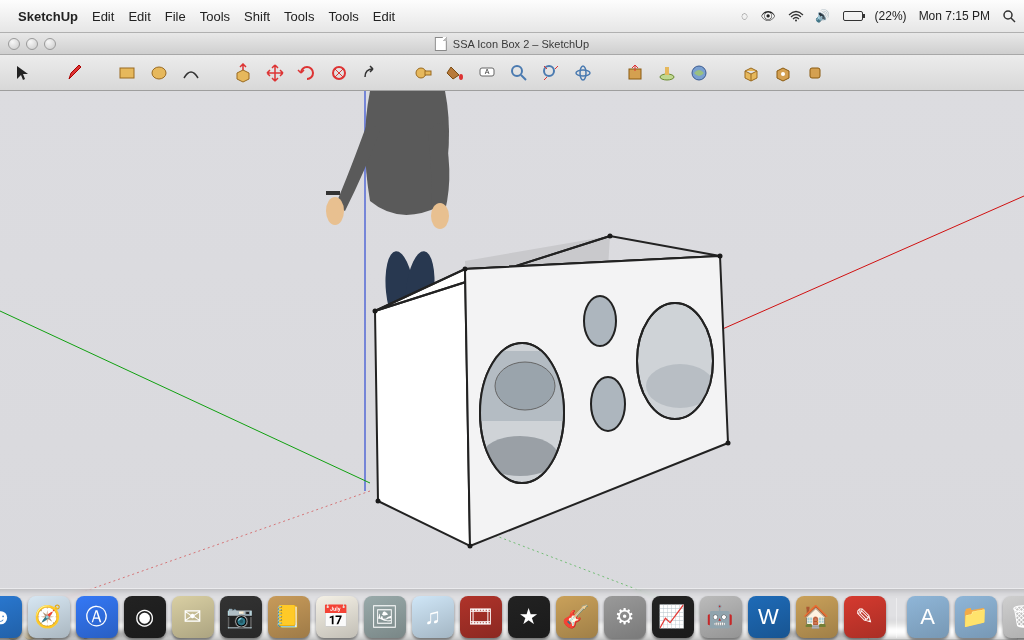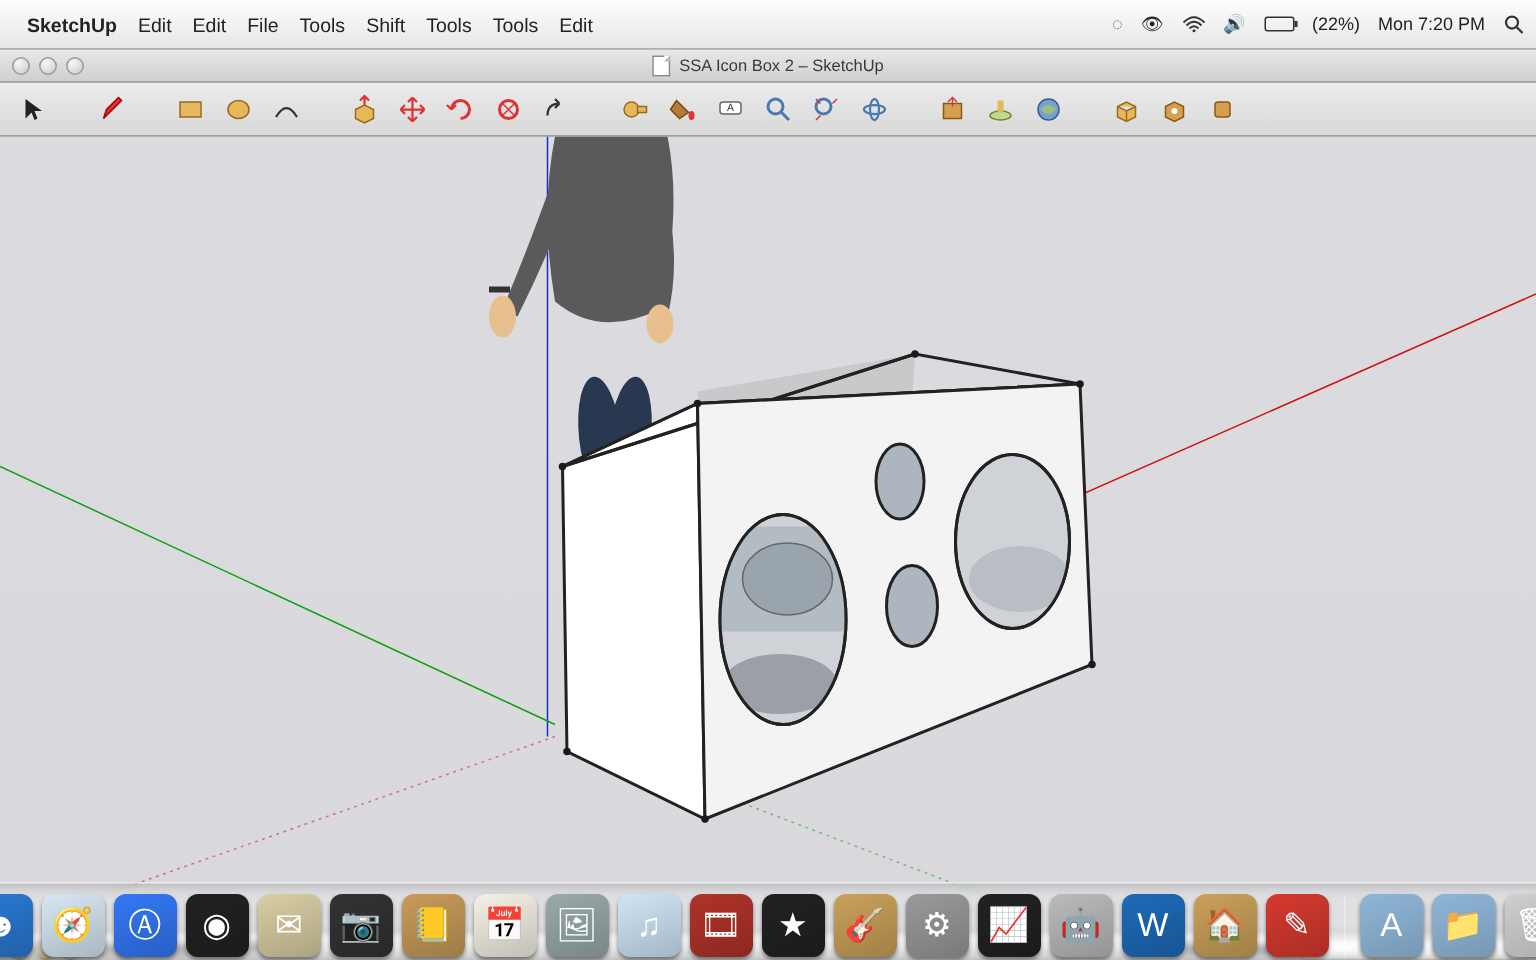--- a/index.html
+++ b/index.html
@@ -57,21 +57,21 @@
       <svg width="16" height="12">
         <path d="M1 5 Q8 -2 15 5 M3 7 Q8 2 13 7 M5 9 Q8 6 11 9" stroke="#333" fill="none" stroke-width="1.2"></path>
         <circle cx="8" cy="10.5" r="1" fill="#333"></circle>
       </svg>
     </span>
   <span class="right-item">🔊</span>
   <span class="right-item battery">
       <span class="battery-body"><span class="battery-fill"></span></span>
     </span>
   <span class="right-item">(22%)</span>
-  <span class="right-item">Mon 7:20 PM</span>
+  <span class="right-item">Mon 7:15 PM</span>
   <span class="right-item">
       <svg width="14" height="14">
         <circle cx="6" cy="6" r="4" stroke="#333" fill="none" stroke-width="1.5"></circle>
         <line x1="9" y1="9" x2="13" y2="13" stroke="#333" stroke-width="1.5"></line>
       </svg>
     </span>
 </div>
 
 <div class="titlebar">
   <div class="traffic">

